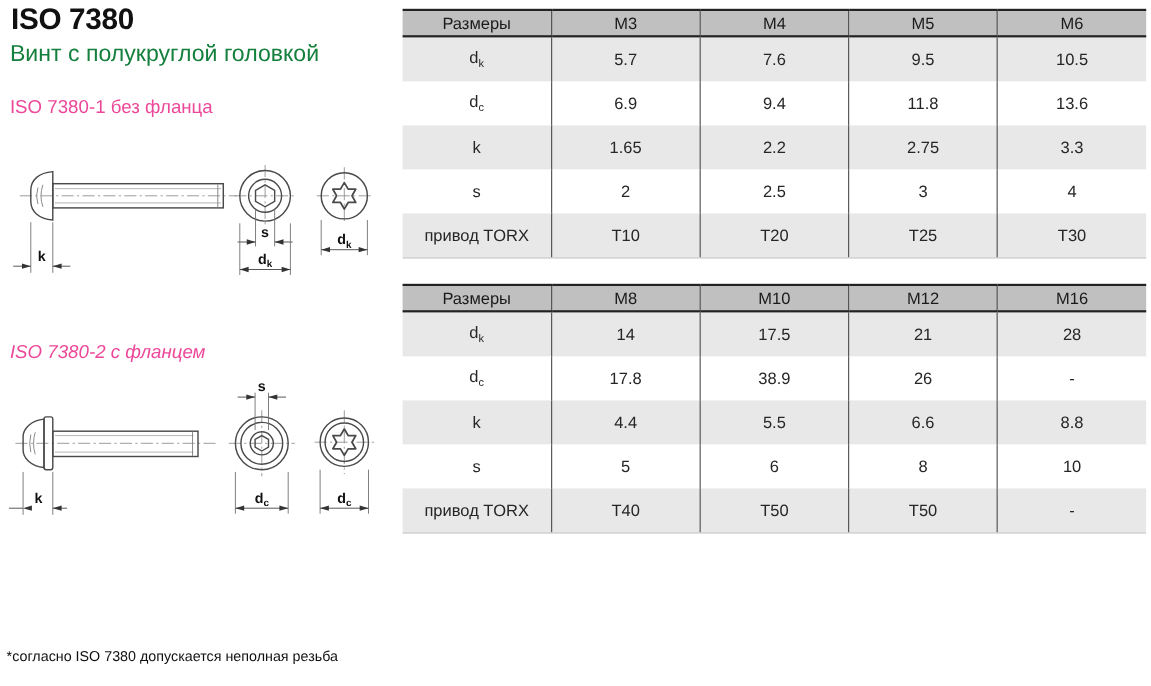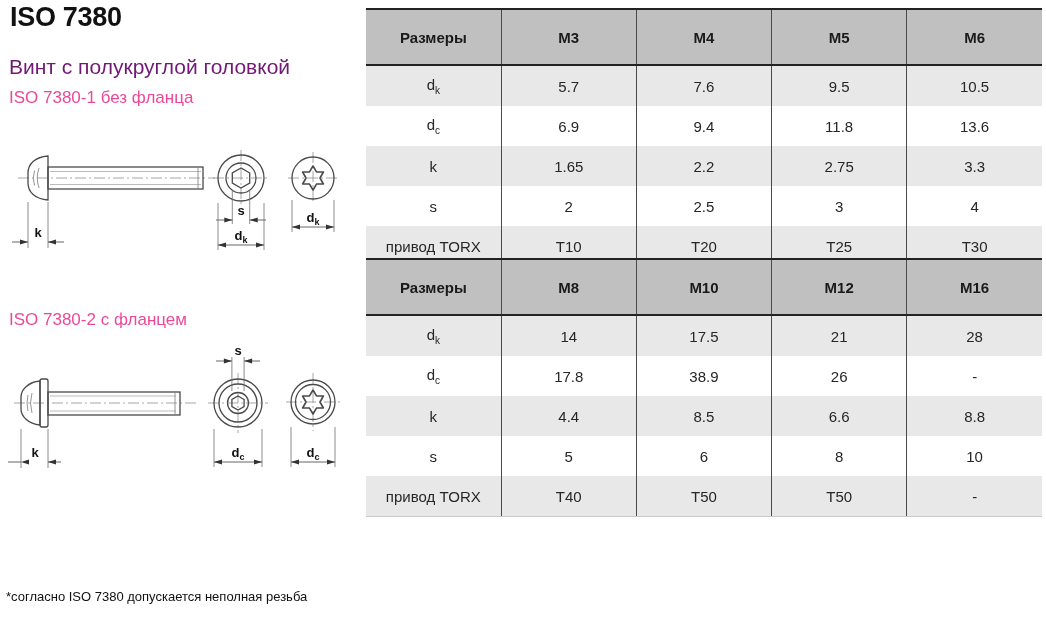--- a/index.html
+++ b/index.html
@@ -5,30 +5,30 @@
   html,body { margin:0; padding:0; }
   body {
     width:1046px; height:624px; background:#ffffff;
     font-family:"Liberation Sans", sans-serif; color:#262626;
     position:relative; overflow:hidden;
   }
   .abs { position:absolute; }
 
   
   .page-title { left:10px; top:2px; font-size:27px; font-weight:700; color:#111; letter-spacing:-0.3px; }
-  .page-subtitle { left:9px; top:37px; font-size:21px; color:#701a75;margin-top:18px; }
+  .page-subtitle { left:9px; top:37px; font-size:21px; color:#15803d; }
   .section-label { font-size:17px; color:#ec4899; }
   .footnote { left:6px; top:589px; font-size:13px; color:#111; }
 
   
   .table-wrap { width:676px; }
   table { border-collapse:collapse; table-layout:fixed; width:676px; }
   thead th {
-    background:#c0c0c0; height:22px; font-size:15px; font-weight:700; color:#1a1a1a;
-    border-top:2px solid #222222; border-bottom:2px solid #222222; text-align:center; padding:16px;
+    background:#c0c0c0; height:22px; font-size:15px; font-weight:400; color:#1a1a1a;
+    border-top:2px solid #222222; border-bottom:2px solid #222222; text-align:center; padding:0;
   }
   tbody td { height:40px; font-size:15px; text-align:center; padding:0; color:#262626; }
   th:not(:first-child), td:not(:first-child) { border-left:1px solid #4a4a4a;margin-left:12px; }
   tbody tr.alt { background:#e8e8e8; }
   tbody tr:last-child td { border-bottom:1px solid #c9c9c9; }
   sub { font-size:10px; }
 
   
   .outline { fill:none; stroke:#4a4a4a; stroke-width:1.3; }
   .thin    { fill:none; stroke:#8a8a8a; stroke-width:0.9; }
@@ -101,21 +101,21 @@
   <g>
     <line class="ext" x1="284" y1="60" x2="284" y2="92"></line>
     <line class="ext" x1="326" y1="60" x2="326" y2="92"></line>
     <line class="dimln" x1="284" y1="87" x2="326" y2="87"></line>
     <polygon class="ah" points="284,87 292,84.6 292,89.4"></polygon>
     <polygon class="ah" points="326,87 318,84.6 318,89.4"></polygon>
     <text class="dim-label" x="305" y="82" text-anchor="middle"><tspan>d</tspan><tspan class="sub" dy="3">k</tspan></text>
   </g>
 </svg>
 
-<div class="abs section-label" style="left:9px; top:310px;">ISO 7380-2 с фланцем</div>
+<div class="abs section-label" style="left:9px; top:310px;font-style:italic;">ISO 7380-2 с фланцем</div>
 
 <svg class="abs" style="left:8px; top:335px;" width="350" height="170" viewBox="0 0 350 170">
   <g>
     <line class="cl" x1="6" y1="68" x2="190" y2="68"></line>
     <path class="outline" d="M32,46 C20,47 13,55 13,62 L13,74 C13,81 20,89 32,90 Z"></path>
     <path class="thin" d="M24,58 q-3,10 0,20"></path>
     <path class="thin" d="M20,60 q-2,8 0,16"></path>
     <rect class="outline" x="32" y="44" width="8" height="48" rx="2"></rect>
     <line class="thread" x1="42" y1="61" x2="168" y2="61"></line>
     <line class="thread" x1="42" y1="76" x2="168" y2="76"></line>
@@ -246,21 +246,21 @@
         <tr>
           <td>d<sub>c</sub></td>
           <td>17.8</td>
           <td>38.9</td>
           <td>26</td>
           <td>-</td>
         </tr>
         <tr class="alt">
           <td>k</td>
           <td>4.4</td>
-          <td>8.5</td>
+          <td>5.5</td>
           <td>6.6</td>
           <td>8.8</td>
         </tr>
         <tr>
           <td>s</td>
           <td>5</td>
           <td>6</td>
           <td>8</td>
           <td>10</td>
         </tr>

